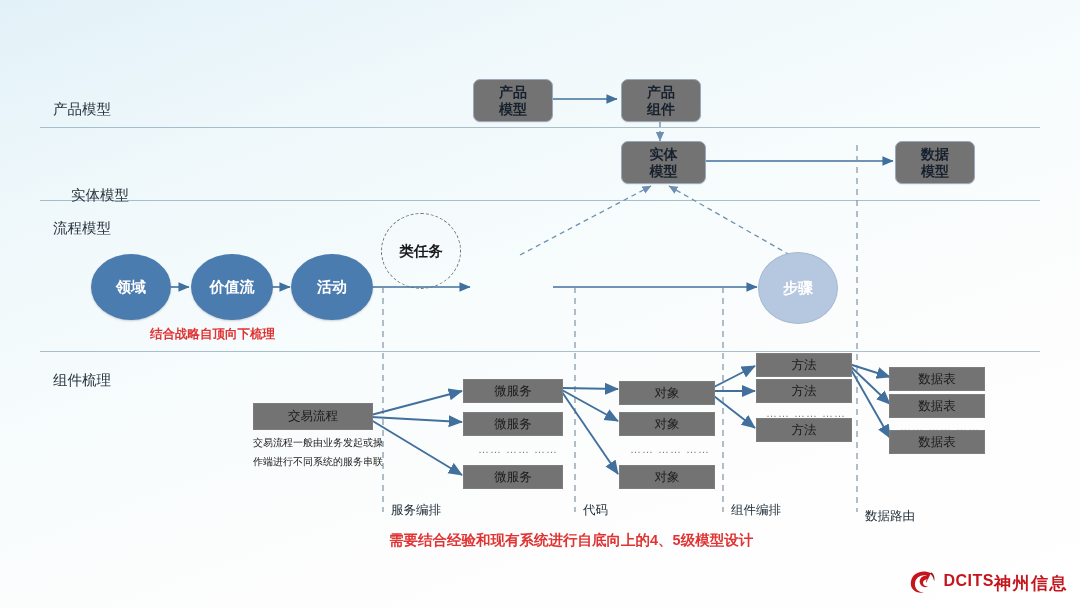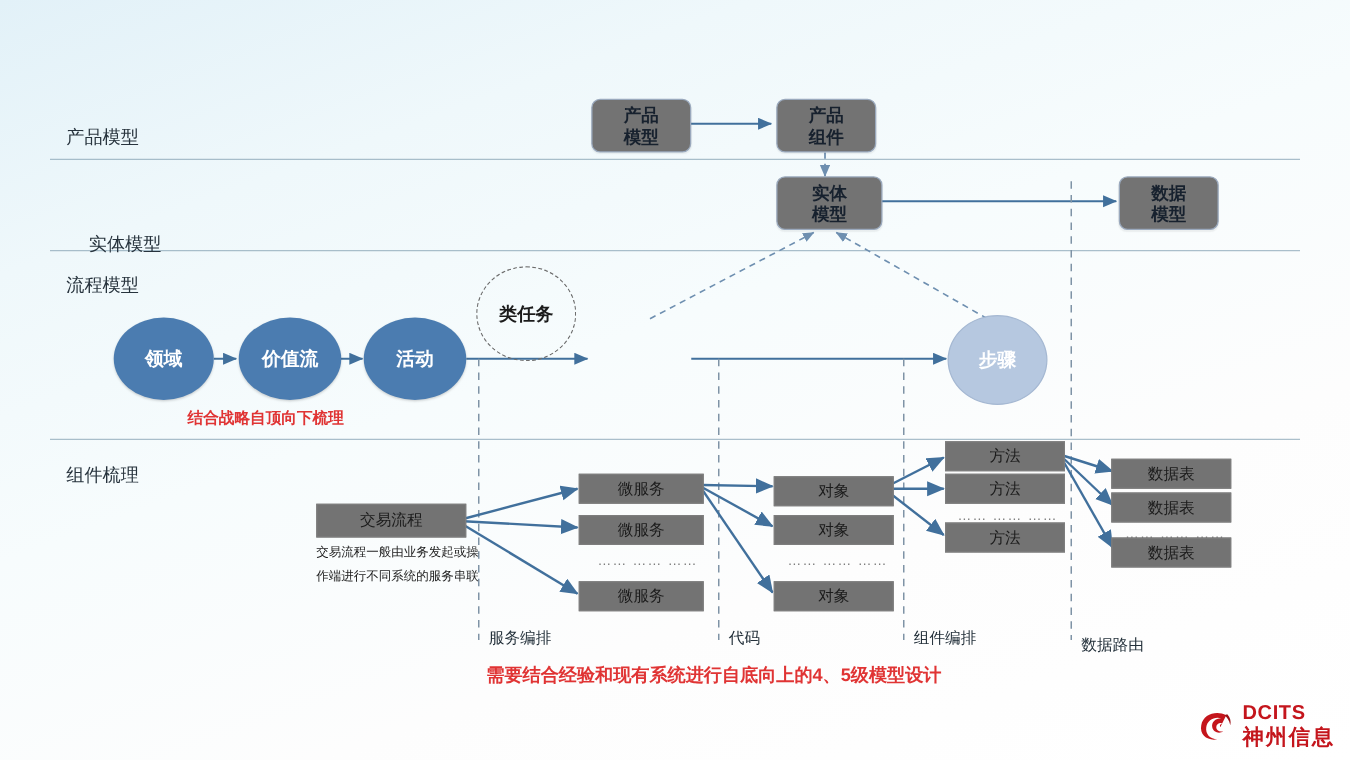--- a/index.html
+++ b/index.html
@@ -66,21 +66,21 @@
     position:absolute;font-size:10px;color:#1b1b1b;line-height:19px;
     width:130px;
   }
 
   
   svg.layer{position:absolute;left:0;top:0;width:1080px;height:608px;pointer-events:none;}
 
   
   .logo{position:absolute;right:12px;bottom:10px;display:flex;align-items:center;gap:5px;}
   .logo .mark{width:32px;height:32px;}
-  .logo .txt{display:flex;flex-direction:column;line-height:1;}
+  .logo .txt{display:flex;line-height:1;}
   .logo .en{font-size:16px;font-weight:bold;color:#c4151c;letter-spacing:.5px;}
   .logo .cn{font-size:17px;font-weight:bold;color:#c4151c;letter-spacing:1.5px;margin-top:2px;}
 </style>
 </head>
 <body>
 
 <div class="slide">
 
 
   <div class="hline" style="top:127px;"></div>

